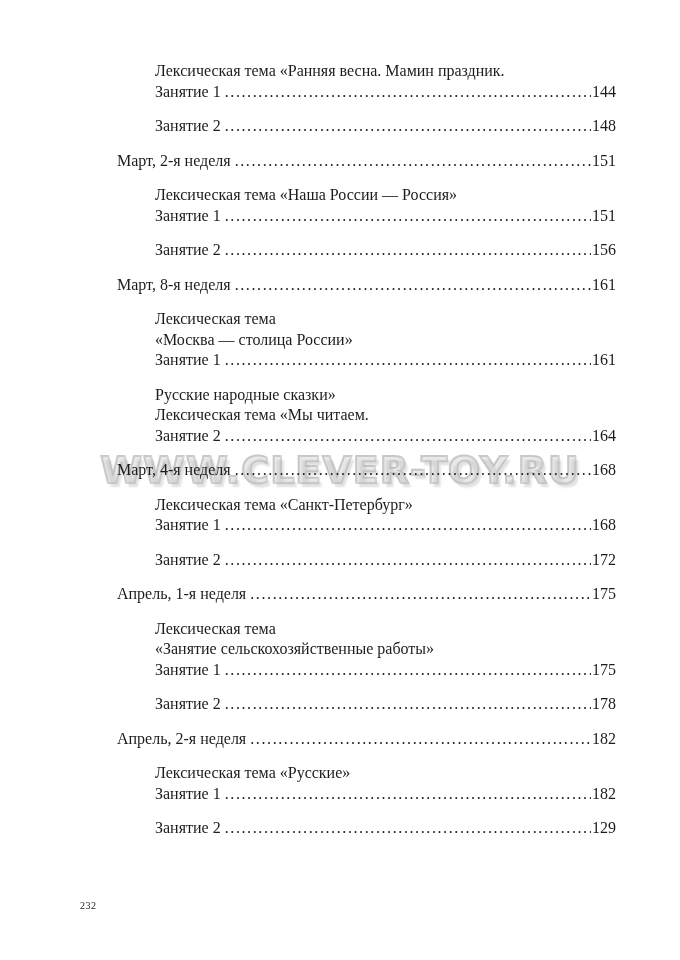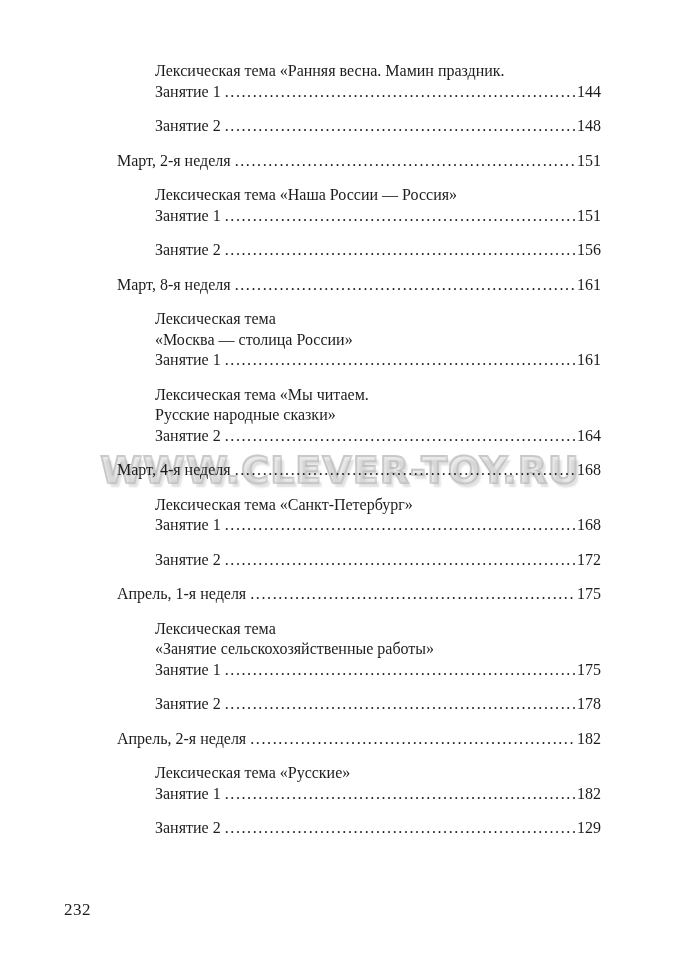--- a/index.html
+++ b/index.html
@@ -30,21 +30,21 @@
     color: rgba(255,255,255,0.10);
     -webkit-text-stroke: 2px rgba(173,173,173,0.55);
     text-shadow:
       3px 4px 2px rgba(175,175,175,0.38),
       -1px -1px 0 rgba(190,190,190,0.35);
     pointer-events: none;
     user-select: none;
   }
   .toc {
     position: absolute;
-    left: 117px; right: 79px; top: 61px;
+    left: 117px; right: 64px; top: 61px;
     z-index: 2;
     font-size: 16px;
     line-height: 20.5px;
   }
   .entry { margin-bottom: 14px; }
   .entry.indent { margin-left: 38px; }
   .pre-line { white-space: nowrap; }
   .leader-row {
     display: flex;
     align-items: center;
@@ -58,23 +58,23 @@
     margin: 0 1px 0 4px;
     min-width: 0;
   }
   .leader-dots::after {
     content: "..........................................................................................................................................................";
     letter-spacing: 1.6px;
   }
   .page-num-cell { white-space: nowrap; flex: 0 0 auto; }
   .folio {
     position: absolute;
-    left: 64px; top: 900px;
+    left: 80px; top: 900px;
     z-index: 2;
-    font-size: 17px;
+    font-size: 10px;
     letter-spacing: 0.5px;
     font-family: Liberation Serif, serif;
   }
 </style>
 </head>
 <body>
 
 <div class="page">
   <div class="watermark">WWW.CLEVER-TOY.RU</div>
   <div class="toc">
@@ -136,22 +136,22 @@
           <div class="pre-line">«Москва — столица России»</div>
         </div>
     <div class="leader-row">
       <span class="leader-label">Занятие 1</span>
       <span class="leader-dots"></span>
       <span class="page-num-cell">161</span>
     </div>
   </div>
       <div class="entry indent">
     <div class="pre-lines">
+          <div class="pre-line">Русские народные сказки»</div>
           <div class="pre-line">Лексическая тема «Мы читаем.</div>
-          <div class="pre-line">Русские народные сказки»</div>
         </div>
     <div class="leader-row">
       <span class="leader-label">Занятие 2</span>
       <span class="leader-dots"></span>
       <span class="page-num-cell">164</span>
     </div>
   </div>
       <div class="entry">
     <div class="pre-lines"></div>
     <div class="leader-row">

